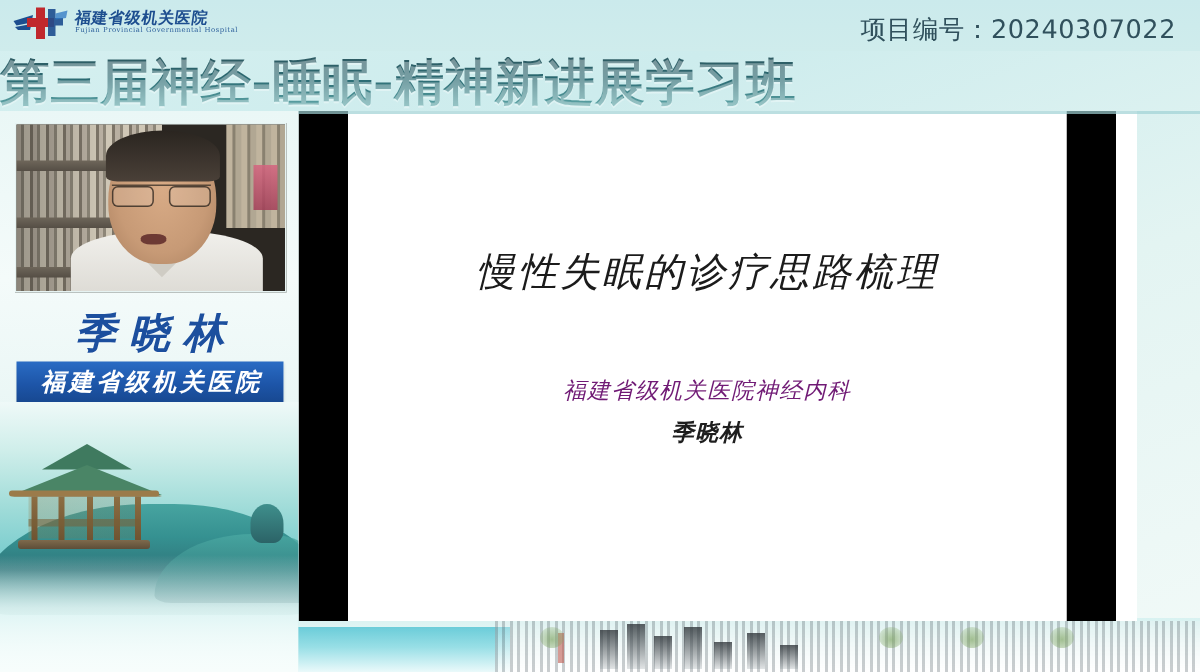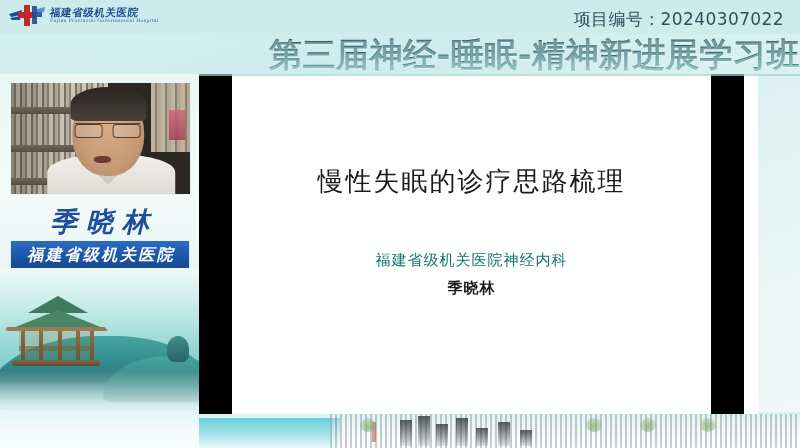--- a/index.html
+++ b/index.html
@@ -36,21 +36,21 @@
   }
 
   .project-no {
     position:absolute; right:16px; top:8px;
     font-size:17px; color:#30505c; letter-spacing:0.4px; white-space:nowrap;
   }
 
   
   .title-band {
     position:absolute; left:0; top:32px; width:800px; height:44px;
-    z-index:5; display:flex; align-items:center; justify-content:flex-end;
+    z-index:5; display:flex; align-items:center; justify-content:flex-start;
   }
   .main-title {
     font-family:"DejaVu Serif","Liberation Serif",serif;
     font-size:33px; font-weight:bold; line-height:1;
     letter-spacing:0.5px; white-space:nowrap;
     background:linear-gradient(180deg,#2f5b63 0%,#2a6a72 45%,#5fa6a8 100%);
     -webkit-background-clip:text; background-clip:text;
     -webkit-text-fill-color:transparent; color:#2f6268;
     text-shadow:0 1px 0 rgba(255,255,255,0.35);
   }
@@ -220,21 +220,21 @@
     background:rgba(120,95,55,0.55);
   }
   .pav-base {
     position:absolute; left:6px; top:64px; width:88px; height:6px;
     background:linear-gradient(180deg,#7e6a4c,#5d4e38); border-radius:2px;
   }
 
   
   .slide-area {
     position:absolute; left:199px; top:74px; width:559px; height:340px;
-    background:#ffffff; z-index:3; overflow:hidden;
+    background:#ffffff; z-index:3; overflow:hidden;font-style:italic;
   }
   .slide-bar-left {
     position:absolute; left:0; top:0; width:33px; height:100%;
     background:#000000;
   }
   .slide-bar-right {
     position:absolute; right:14px; top:0; width:33px; height:100%;
     background:#000000;
   }
   .slide-canvas {
@@ -242,21 +242,21 @@
     background:#ffffff;
     display:flex; flex-direction:column; align-items:center; justify-content:center;
   }
   .slide-title {
     font-family:"DejaVu Serif","Liberation Serif",serif;
     font-size:26px; color:#1b1b1b; letter-spacing:2px;
     margin-top:-26px; white-space:nowrap;
   }
   .slide-sub1 {
     font-family:"DejaVu Serif","Liberation Serif",serif;
-    font-size:15px; color:#0f766e; letter-spacing:1px;
+    font-size:15px; color:#701a75; letter-spacing:1px;
     margin-top:52px; white-space:nowrap;
   }
   .slide-sub2 {
     font-family:"DejaVu Sans","Liberation Sans",sans-serif;
     font-size:15px; color:#1e1e1e; font-weight:bold;
     letter-spacing:1px; margin-top:9px; white-space:nowrap;
   }
 
   
   .bottom-decor {

